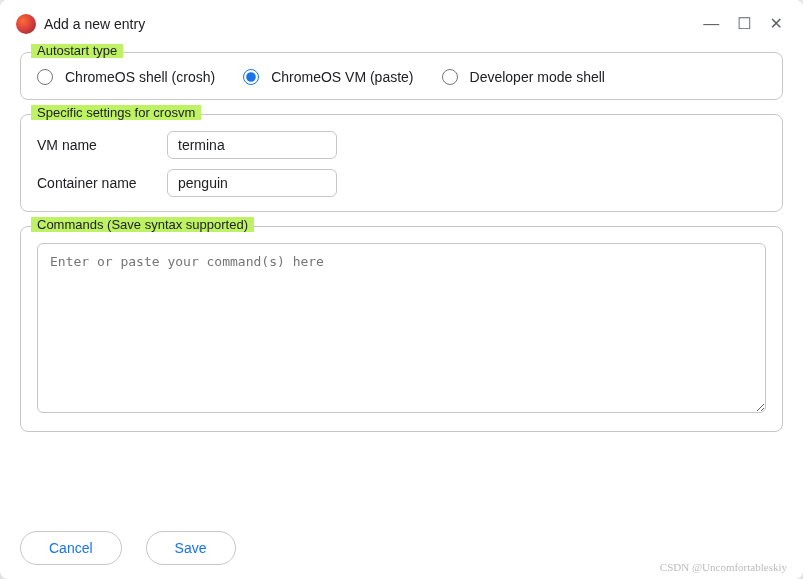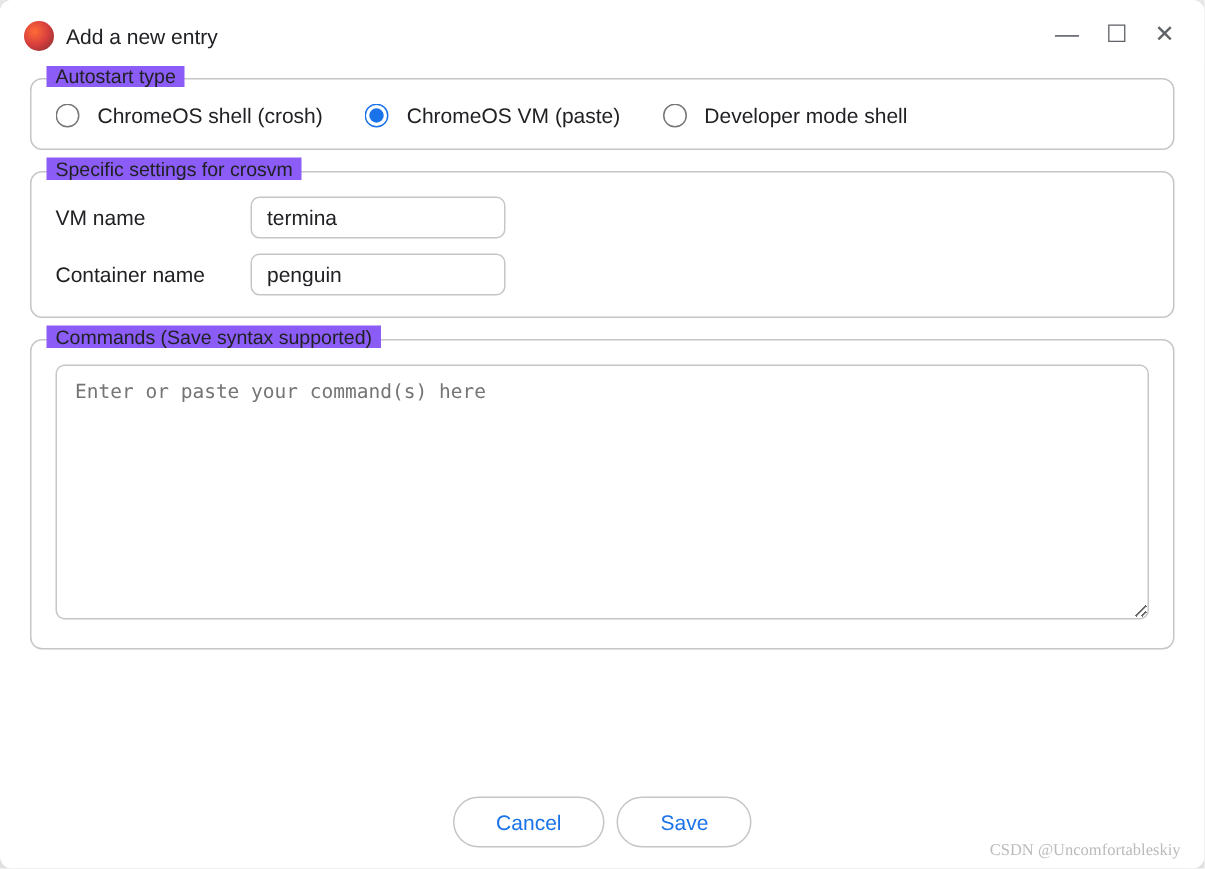--- a/index.html
+++ b/index.html
@@ -87,21 +87,21 @@
       border: 1px solid #c4c7c5;
       border-radius: 8px;
       margin-bottom: 14px;
       padding: 6px 16px 14px 16px;
       position: relative;
     }
 
     .fieldset-legend {
       font-size: 13px;
       color: #202124;
-      background: #8b5cf6;
+      background: #bef264;
       padding: 0 6px;
       position: absolute;
       top: -10px;
       left: 10px;
       font-weight: 400;
     }
 
     .radio-group {
       display: flex;
       align-items: center;
@@ -176,22 +176,21 @@
       color: #0f172a;
       font-family: monospace;
       resize: vertical;
       outline: none;
       margin-top: 10px;
     }
 
     .footer {
       display: flex;
       align-items: center;
-      justify-content: center;
-      gap: 8px;
+      gap: 24px;
       padding: 10px 20px 14px 20px;
       position: relative;
     }
 
     .footer-btn {
       border: 1px solid #c4c7c5;
       border-radius: 20px;
       background: #ffffff;
       font-size: 14px;
       padding: 8px 28px;

